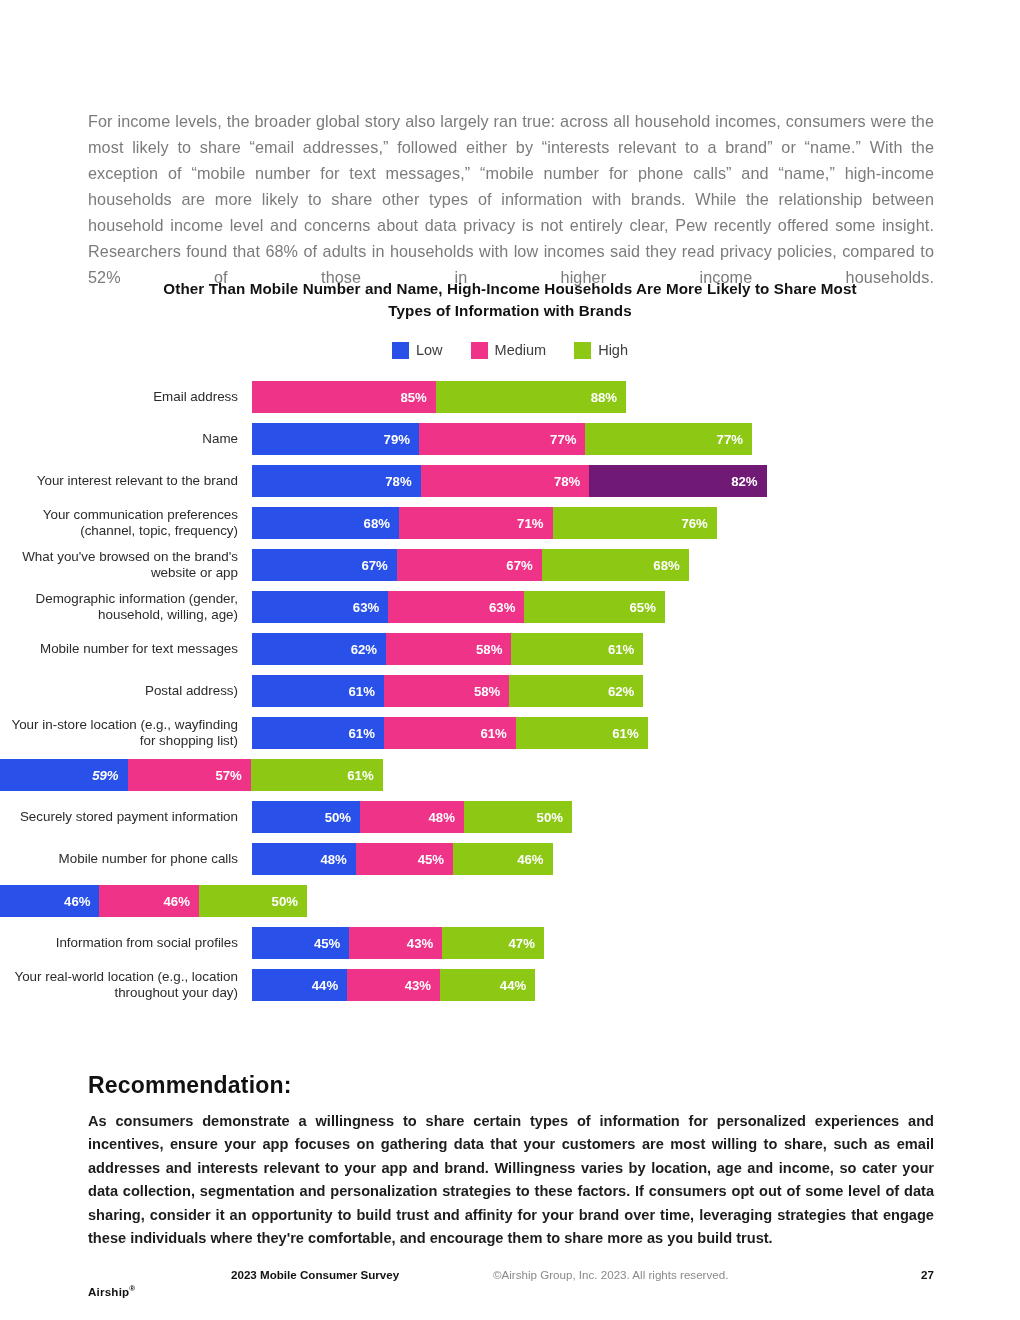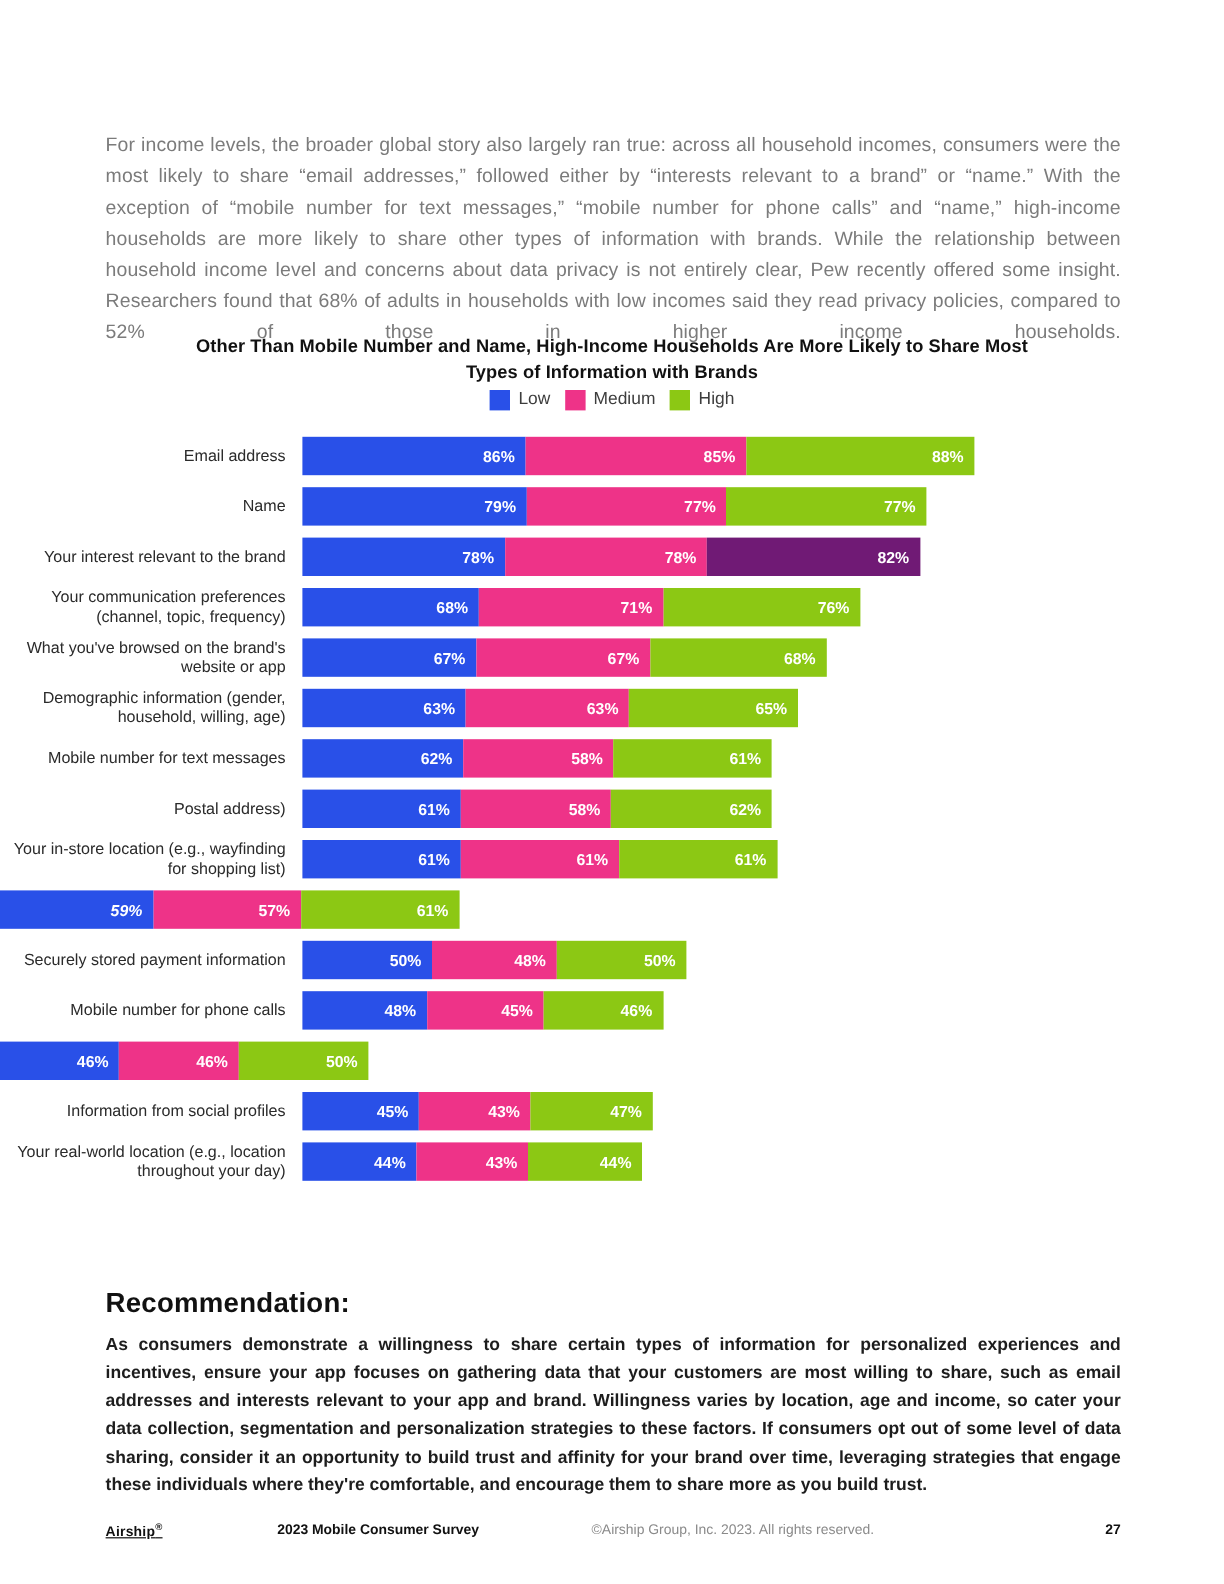--- a/index.html
+++ b/index.html
@@ -57,22 +57,22 @@
     font-weight: bold;
     line-height: 22px;
     color: #111111;
     letter-spacing: .1px;
   }
 
   .legend {
     display: flex;
     justify-content: center;
     align-items: center;
-    gap: 12px;
-    margin-top: 1px;
+    gap: 28px;
+    margin-top: 18px;
     height: 20px;
   }
   .legend-item {
     display: flex;
     align-items: center;
     gap: 7px;
     font-size: 14.5px;
     color: #3d3d3d;
   }
   .legend-swatch {
@@ -151,25 +151,24 @@
     position: absolute;
     left: 88px;
     top: 1268px;
     width: 846px;
     height: 20px;
     font-size: 11.6px;
   }
   .footer-brand {
     position: absolute;
     left: 0;
-    top: 0;
+    top: 16px;
     font-weight: bold;
     color: #111111;
     letter-spacing: .2px;
-    text-decoration: underline;
   }
   .footer-brand sup { font-size: 8px; vertical-align: super; }
   .footer-survey {
     position: absolute;
     left: 143px;
     top: 0;
     font-weight: bold;
     color: #111111;
   }
   .footer-copy {
@@ -210,35 +209,32 @@
         <div class="legend-item">
           <span class="legend-swatch" style="background: rgb(140, 200, 20);"></span>
           <span>High</span>
         </div>
       </div>
 
     <div class="bars" id="bars">
         <div class="bar-row">
           <div class="bar-label">Email address</div>
           <div class="bar-track">
-            <div class="seg" style="width: 185.946px; background: rgb(41, 80, 232);">
-              <span>86%</span>
-            </div>
             <div class="seg" style="width: 183.784px; background: rgb(238, 51, 136);">
               <span>85%</span>
             </div>
             <div class="seg" style="width: 190.27px; background: rgb(140, 200, 20);">
               <span>88%</span>
             </div>
           </div>
         </div>
         <div class="bar-row">
           <div class="bar-label">Name</div>
           <div class="bar-track">
-            <div class="seg" style="width: 187px; background: rgb(41, 80, 232);">
+            <div class="seg" style="width: 167px; background: rgb(41, 80, 232);">
               <span>79%</span>
             </div>
             <div class="seg" style="width: 166.486px; background: rgb(238, 51, 136);">
               <span>77%</span>
             </div>
             <div class="seg" style="width: 166.486px; background: rgb(140, 200, 20);">
               <span>77%</span>
             </div>
           </div>
         </div>

